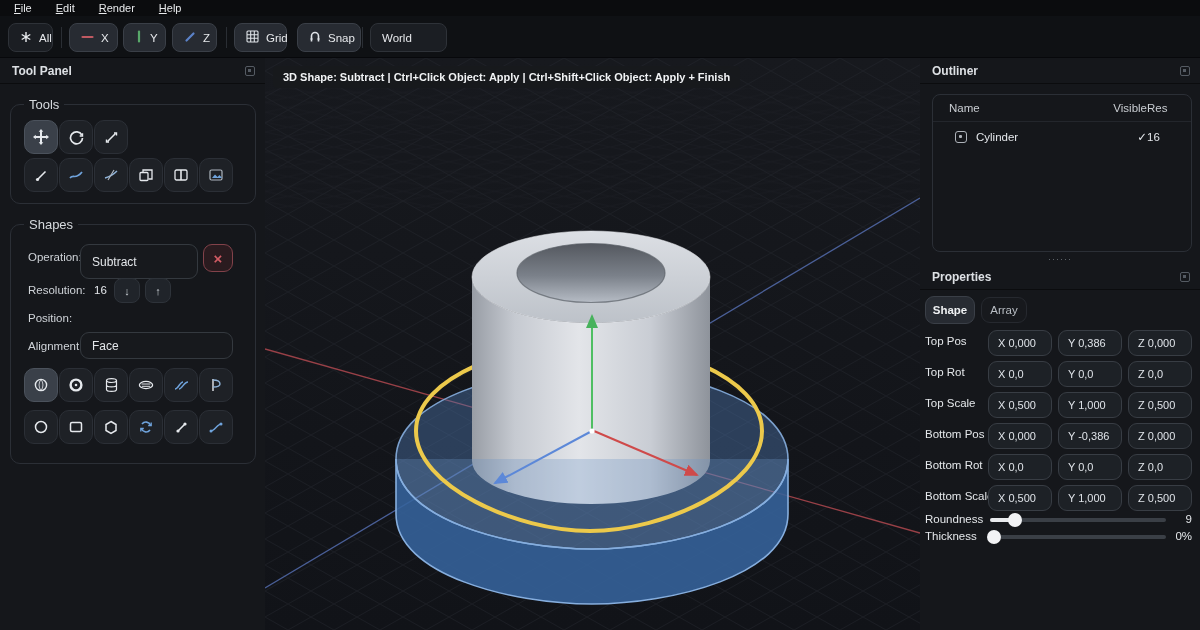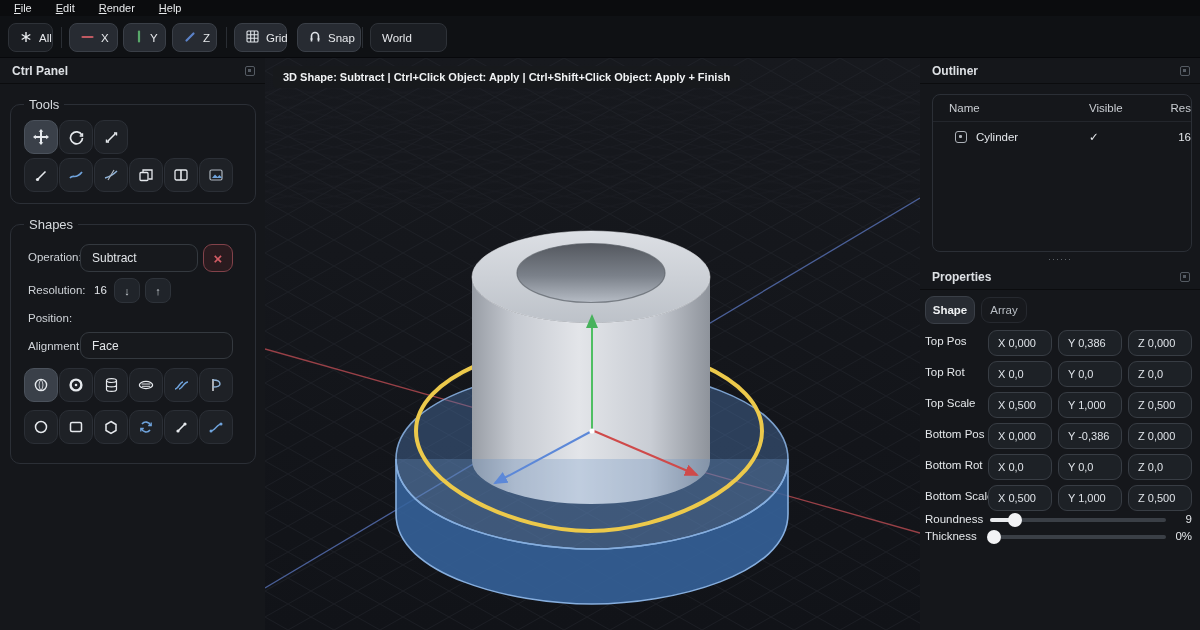--- a/index.html
+++ b/index.html
@@ -59,22 +59,22 @@
   .hint-pill { position:absolute; left:8px; top:8px; height:22px;
     background:rgba(23,25,29,.94); border-radius:4px; display:flex; align-items:center;
     padding:0 10px; font-size:11px; font-weight:700; color:#f1f3f5; white-space:nowrap; }
 
   
   .otable { position:absolute; left:12px; top:36px; width:260px; height:158px;
     border:1px solid #2b2f36; border-radius:8px; overflow:hidden; }
   .otable-head { display:flex; height:27px; align-items:center;
     border-bottom:1px solid #23262c; font-size:11.5px; color:#c9cdd2; }
   .oc-name { flex:1; padding-left:16px; }
-  .oc-vis  { width:58px; text-align:left; }
-  .oc-res  { width:44px; text-align:right; }
+  .oc-vis  { width:58px; text-align:right; }
+  .oc-res  { width:44px; text-align:left; }
   .otable-row { display:flex; height:30px; align-items:center; font-size:11.5px;
     color:#e3e6ea; cursor:pointer; }
   .obj-ico { width:12px; height:12px; border:1.5px solid #aeb3ba; border-radius:3px;
     margin-left:22px; margin-right:9px; position:relative; }
   .obj-ico::after { content:""; position:absolute; left:3px; top:3px; width:3px;
     height:3px; background:#aeb3ba; border-radius:1px; }
 
   .splitter-dots { position:absolute; left:0; width:280px; text-align:center;
     font-size:9px; letter-spacing:1px; color:#6a6f76; cursor:row-resize; }
 
@@ -155,21 +155,21 @@
       <span>Snap</span>
     </div>
     <div class="tsep" style="left:362px"></div>
     <div class="tbtn flat" style="left:370px;width:77px">
       <span>World</span>
     </div>
   </div>
 
   <div class="side-panel" style="left:0;width:265px">
     <div class="panel-head">
-      <span class="panel-title">Ctrl Panel</span>
+      <span class="panel-title">Tool Panel</span>
       <span class="popout"></span>
     </div>
 
     <div class="groupbox" style="left:10px;top:46px;width:246px;height:100px">
       <span class="legend">Tools</span>
     </div>
     <div class="icon-btn active" style="left:24px;top:62px">
       <span>
           <svg width="16" height="16" viewBox="0 0 16 16" fill="#e6e9ed">
             <path d="M8 0l2.3 2.8H9V7h4.2V5.7L16 8l-2.8 2.3V9H9v4.2h1.3L8 16l-2.3-2.8H7V9H2.8v1.3L0 8l2.8-2.3V7H7V2.8H5.7z"></path>
@@ -238,21 +238,21 @@
             <path d="M3 9l3-3.5L8.5 8l2-2 2.5 3z" fill="#6fa3dc"></path>
           </svg>
         </span>
     </div>
 
     <div class="groupbox" style="left:10px;top:166px;width:246px;height:240px">
       <span class="legend">Shapes</span>
     </div>
 
     <span class="fld-label" style="left:28px;top:193px">Operation:</span>
-    <div class="fld-box" style="left:80px;top:186px;width:118px;height:28px">
+    <div class="fld-box" style="left:80px;top:186px;width:118px;height:35px">
       <span>Subtract</span>
     </div>
     <div class="del-btn" style="top:186px">
       <span>×</span>
     </div>
 
     <span class="fld-label" style="left:28px;top:226px">Resolution:</span>
     <span class="fld-label" style="left:94px;top:226px;color:#e3e6ea">16</span>
     <div class="mini-btn" style="left:114px;top:220px">
       <span>↓</span>

